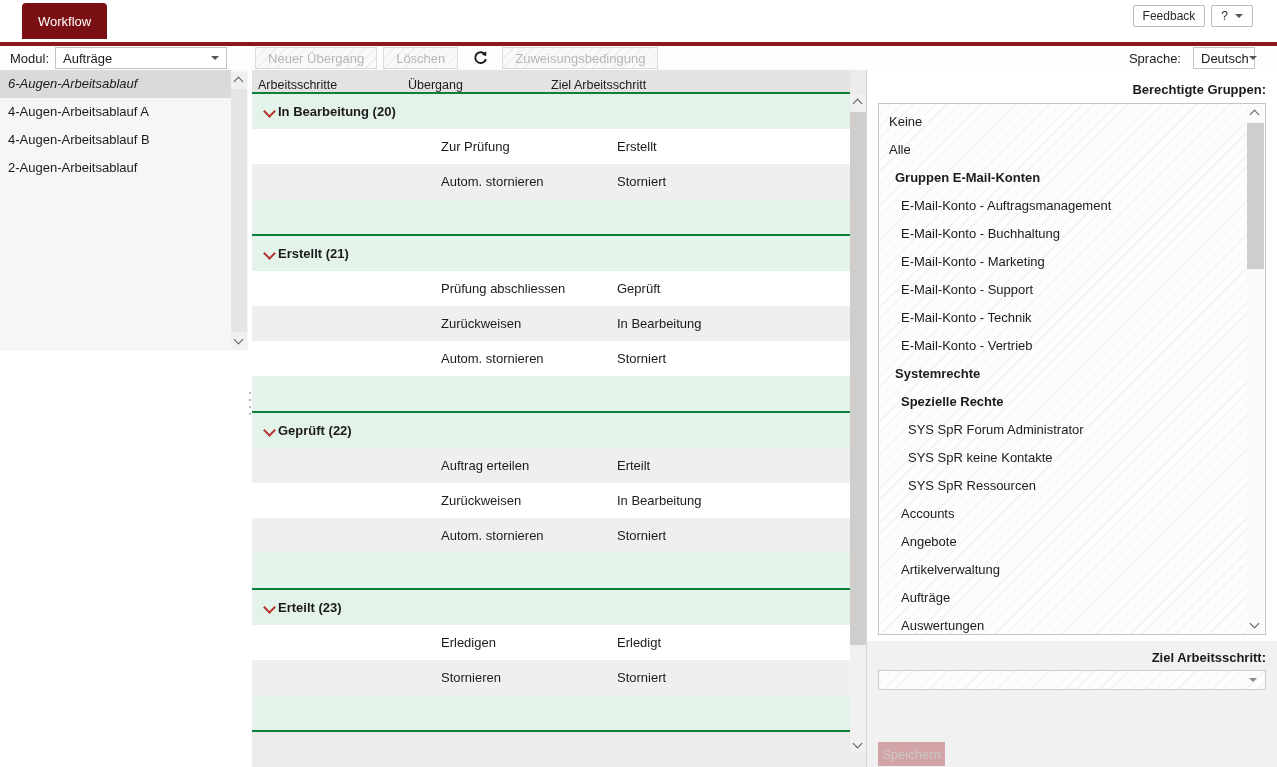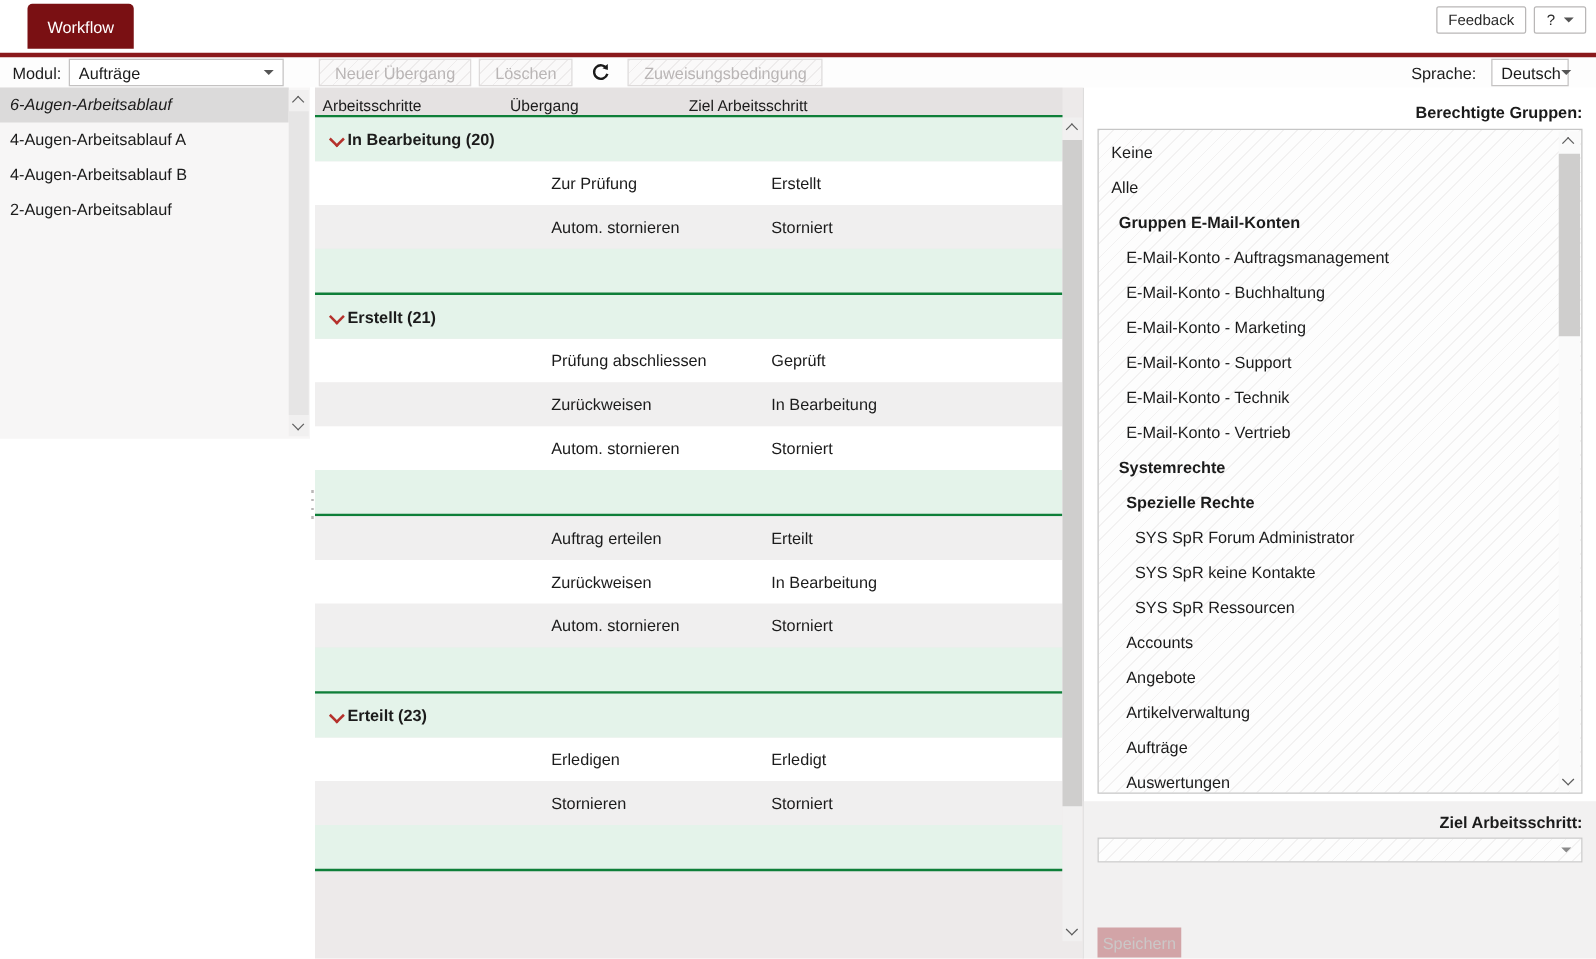--- a/index.html
+++ b/index.html
@@ -8,21 +8,21 @@
     --save-bg:#d2a4a7; --save-fg:#cbc7c7;
   }
   *{box-sizing:border-box;margin:0;padding:0;}
   html,body{width:1277px;height:767px;overflow:hidden;}
   body{font-family:"Liberation Sans","DejaVu Sans",sans-serif;font-size:13px;color:#1b1b1b;background:#fff;position:relative;}
 
   
   .topbar{position:relative;height:42px;background:#fff;}
   .tab{position:absolute;left:22px;top:3px;height:36px;padding:0 16px;background:var(--accent);color:#fff;
        border-radius:4px 4px 0 0;display:flex;align-items:center;font-size:13px;}
-  .top-right{position:absolute;right:8px;top:5px;display:flex;gap:6px;}
+  .top-right{position:absolute;right:24px;top:5px;display:flex;gap:6px;}
   .tbtn{height:22px;background:#fff;border:1px solid #b9b7b7;border-radius:2px;font-size:12px;color:#2a2a2a;
         display:flex;align-items:center;padding:0 9px;gap:7px;}
   .accent-line{height:4px;background:var(--accent-line);}
 
   
   .toolbar{height:24px;display:flex;align-items:center;background:#fdfdfd;position:relative;}
   .toolbar .lbl{margin-left:10px;color:#1b1b1b;}
   .combo{height:22px;background:#fff;border:1px solid #c4c2c2;display:flex;align-items:center;
          justify-content:space-between;padding:0 7px;margin-left:6px;}
   .combo .arr{width:0;height:0;border-left:4px solid transparent;border-right:4px solid transparent;border-top:4px solid #555;}
@@ -211,20 +211,24 @@
         <div class="col3">In Bearbeitung</div>
       </div>
       <div class="trow">
         <div class="col1"></div>
         <div class="col2">Autom. stornieren</div>
         <div class="col3">Storniert</div>
       </div>
       <div class="tfiller"></div>
       <div class="gline"></div>
 
+      <div class="tgroup">
+        <span class="chev"></span>
+        <span class="gname">Geprüft (22)</span>
+      </div>
       <div class="trow alt">
         <div class="col1"></div>
         <div class="col2">Auftrag erteilen</div>
         <div class="col3">Erteilt</div>
       </div>
       <div class="trow">
         <div class="col1"></div>
         <div class="col2">Zurückweisen</div>
         <div class="col3">In Bearbeitung</div>
       </div>

